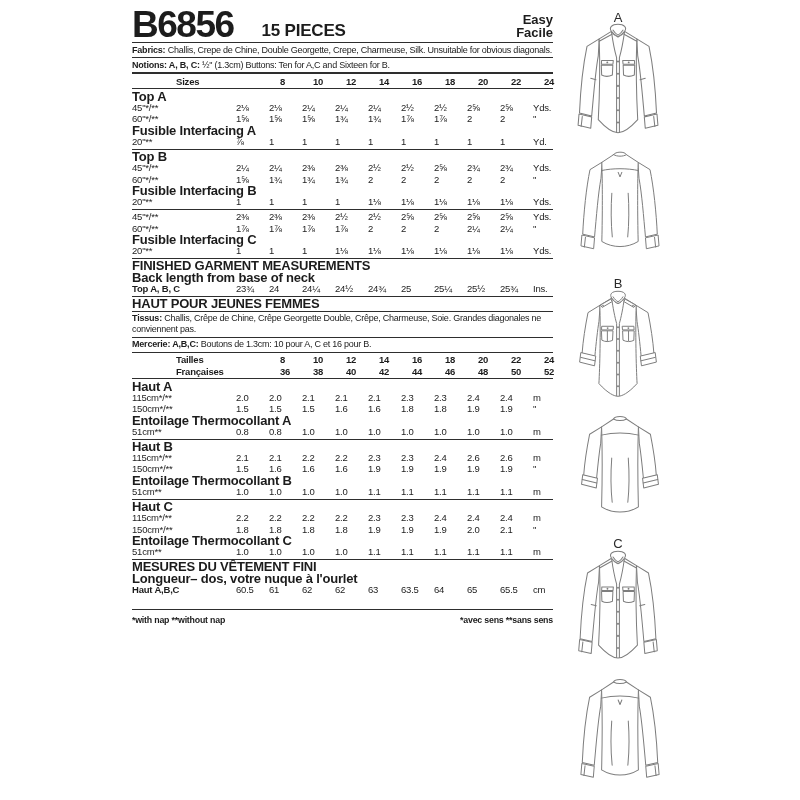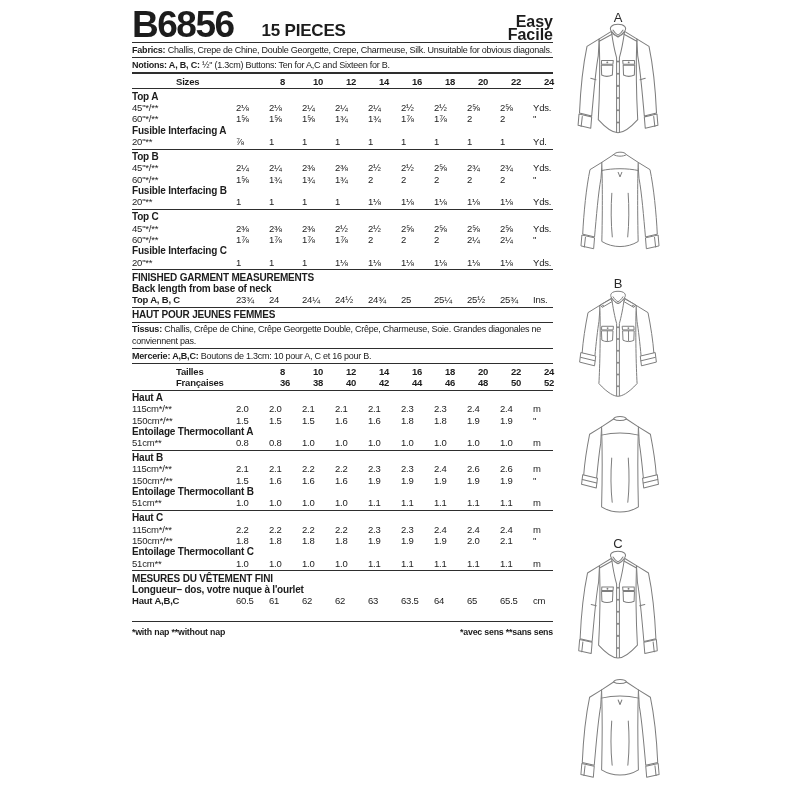--- a/index.html
+++ b/index.html
@@ -1,31 +1,31 @@
 <!DOCTYPE html>
 <html><head>
 <meta charset="utf-8">
 <style>
   html,body{margin:0;padding:0;background:#fff;}
   .page{position:relative;width:800px;height:800px;background:#ffffff;overflow:hidden;
         font-family:"Liberation Sans",sans-serif;color:#1c1c1c;}
   
   .tcol{position:absolute;left:132px;top:8px;width:421px;}
-  .hd{display:flex;align-items:flex-end;}
+  .hd{display:flex;align-items:center;}
   .pnum{font-size:37px;font-weight:700;letter-spacing:-1.5px;line-height:33px;}
   .pieces{font-size:17px;font-weight:700;margin-left:28px;margin-top:13px;letter-spacing:-0.2px;}
-  .diff{margin-left:auto;text-align:right;font-size:16px;font-weight:700;line-height:13px;margin-top:3px;}
+  .diff{margin-left:auto;text-align:right;font-size:13px;font-weight:700;line-height:13px;margin-top:3px;}
   .mtop{font-size:9.5px;font-weight:700;margin-top:1px;letter-spacing:-0.1px;}
   .rule{border-top:1.4px solid #2e2e2e;margin:1.4px 0;}
   .rule.thick{border-top-width:2px;}
   .rule.fin{margin-top:14px;}
   .richline{font-size:9px;line-height:11.2px;letter-spacing:-0.25px;white-space:nowrap;}
   .richline.wrap{white-space:normal;}
   .richline b{letter-spacing:-0.2px;}
-  .sect{font-weight:700;font-size:10px;line-height:11.3px;letter-spacing:-0.2px;}
+  .sect{font-weight:700;font-size:13px;line-height:11.3px;letter-spacing:-0.2px;}
   .trow{display:grid;grid-template-columns:104px repeat(9,33px) 1fr;
         font-size:9.5px;line-height:11.3px;letter-spacing:-0.2px;}
   .trow .rlabel{font-weight:400;white-space:nowrap;}
   .trow.hdr-row .rlabel,.trow.hdr-row .cell{font-weight:700;margin-left:44px;}
   .trow.finished .rlabel{font-weight:700;}
   .cell{text-align:left;}
   .unit{text-align:left;}
   .cells{display:contents;}
   .fnotes{display:flex;justify-content:space-between;font-size:8.8px;font-weight:600;
           margin-top:5px;letter-spacing:-0.2px;}
@@ -96,21 +96,20 @@
       <span class="unit">"</span>
     </div>
     <div class="sect">Fusible Interfacing B</div>
     <div class="trow">
       <span class="rlabel">20"**</span>
       <span class="cells"><span class="cell">1</span><span class="cell">1</span><span class="cell">1</span><span class="cell">1</span><span class="cell">1⅛</span><span class="cell">1⅛</span><span class="cell">1⅛</span><span class="cell">1⅛</span><span class="cell">1⅛</span></span>
       <span class="unit">Yds.</span>
     </div>
     <div class="rule"></div>
 
-    <div class="sect">Top C</div>
     <div class="trow">
       <span class="rlabel">45"*/**</span>
       <span class="cells"><span class="cell">2⅜</span><span class="cell">2⅜</span><span class="cell">2⅜</span><span class="cell">2½</span><span class="cell">2½</span><span class="cell">2⅝</span><span class="cell">2⅝</span><span class="cell">2⅝</span><span class="cell">2⅝</span></span>
       <span class="unit">Yds.</span>
     </div>
     <div class="trow">
       <span class="rlabel">60"*/**</span>
       <span class="cells"><span class="cell">1⅞</span><span class="cell">1⅞</span><span class="cell">1⅞</span><span class="cell">1⅞</span><span class="cell">2</span><span class="cell">2</span><span class="cell">2</span><span class="cell">2¼</span><span class="cell">2¼</span></span>
       <span class="unit">"</span>
     </div>

